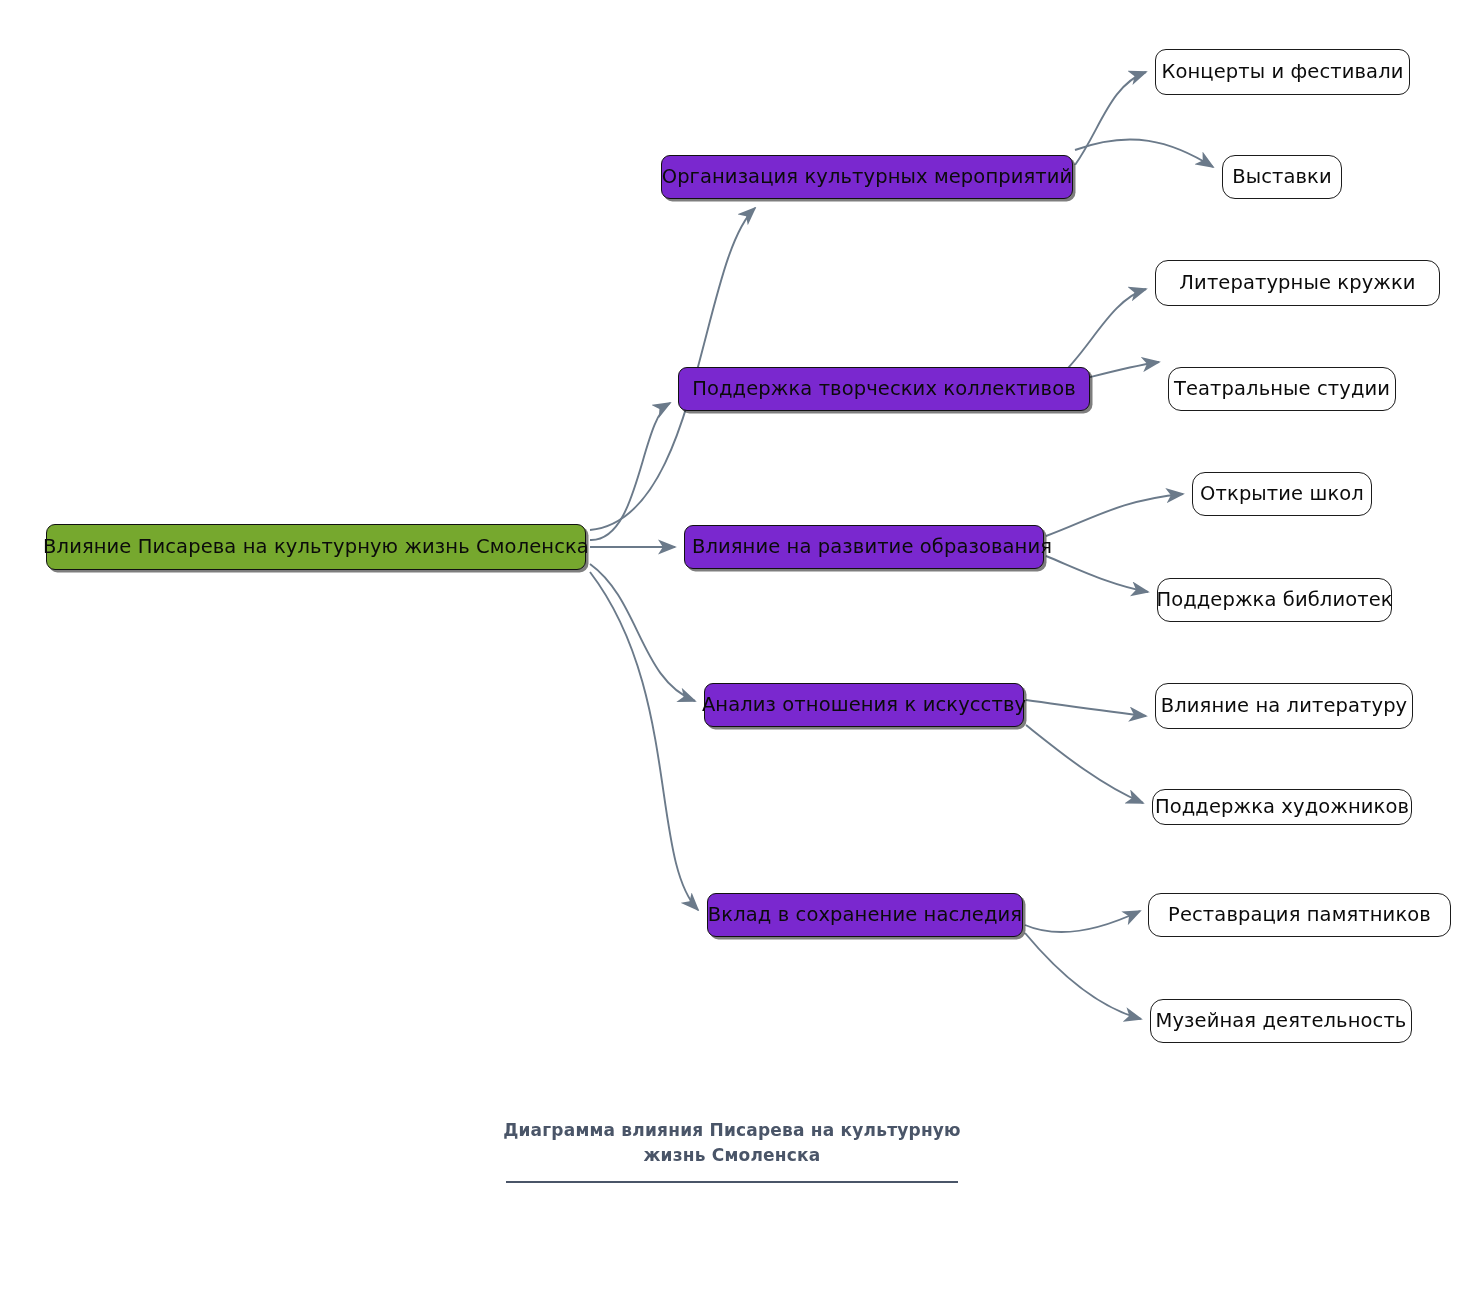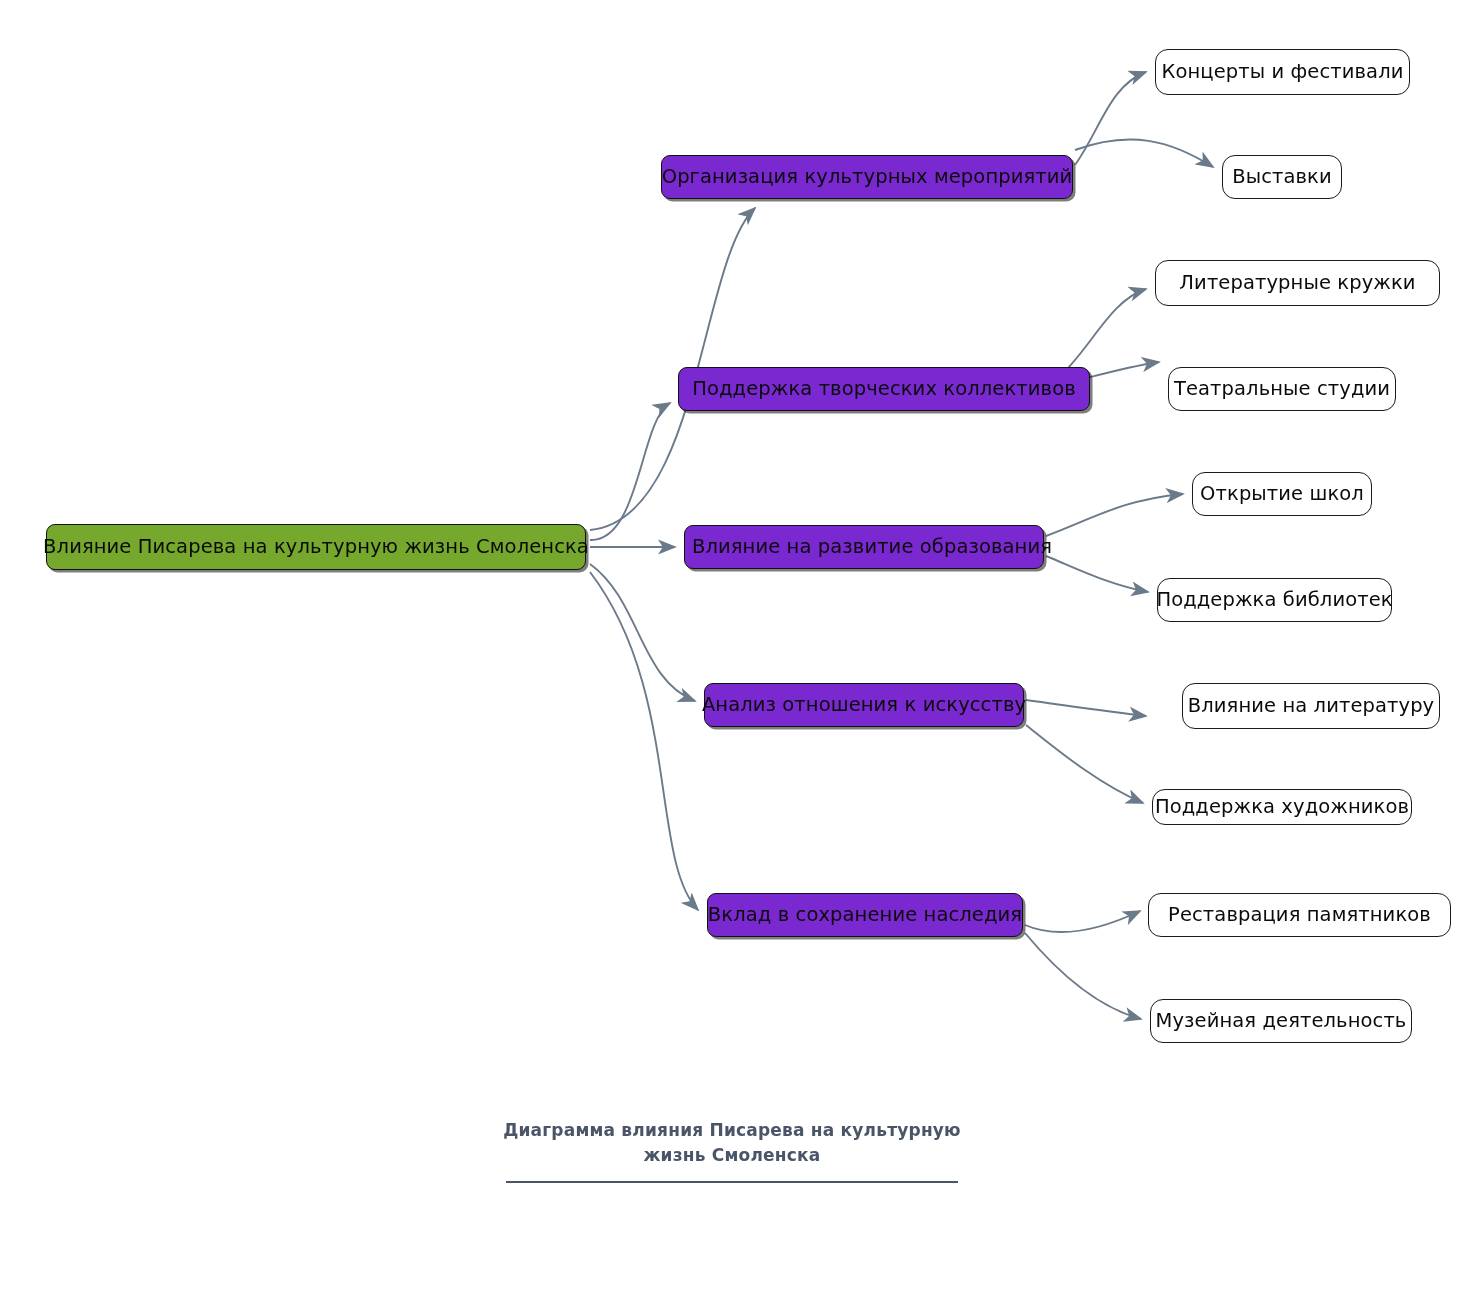--- a/index.html
+++ b/index.html
@@ -116,21 +116,21 @@
       </g>
   </svg>
 
   <div id="nodes-layer">
       <div class="node node-root" style="left: 46px; top: 524px; width: 540px; height: 46px; background: rgb(118, 168, 46);">
         <span>Влияние Писарева на культурную жизнь Смоленска</span>
       </div>
       <div class="node node-branch" style="left: 661px; top: 155px; width: 412px; height: 44px; background: rgb(122, 40, 207);">
         <span>Организация культурных мероприятий</span>
       </div>
-      <div class="node node-leaf" style="left: 1155px; top: 49px; width: 255px; height: 46px;">
+      <div class="node node-leaf" style="left: 1155px; top: 49px; width: 255px; height: 46px; border-radius: 11px;">
         <span>Концерты и фестивали</span>
       </div>
       <div class="node node-leaf" style="left: 1222px; top: 155px; width: 120px; height: 44px;">
         <span>Выставки</span>
       </div>
       <div class="node node-branch" style="left: 678px; top: 367px; width: 412px; height: 44px; background: rgb(122, 40, 207);">
         <span>Поддержка творческих коллективов</span>
       </div>
       <div class="node node-leaf" style="left: 1155px; top: 260px; width: 285px; height: 46px;">
         <span>Литературные кружки</span>
@@ -143,21 +143,21 @@
       </div>
       <div class="node node-leaf" style="left: 1192px; top: 472px; width: 180px; height: 44px;">
         <span>Открытие школ</span>
       </div>
       <div class="node node-leaf" style="left: 1157px; top: 578px; width: 235px; height: 44px;">
         <span>Поддержка библиотек</span>
       </div>
       <div class="node node-branch" style="left: 704px; top: 683px; width: 320px; height: 44px; background: rgb(122, 40, 207);">
         <span>Анализ отношения к искусству</span>
       </div>
-      <div class="node node-leaf" style="left: 1155px; top: 683px; width: 258px; height: 46px; margin-left: 27px;">
+      <div class="node node-leaf" style="left: 1155px; top: 683px; width: 258px; height: 46px;">
         <span>Влияние на литературу</span>
       </div>
       <div class="node node-leaf" style="left: 1152px; top: 789px; width: 260px; height: 36px;">
         <span>Поддержка художников</span>
       </div>
       <div class="node node-branch" style="left: 707px; top: 893px; width: 316px; height: 44px; background: rgb(122, 40, 207);">
         <span>Вклад в сохранение наследия</span>
       </div>
       <div class="node node-leaf" style="left: 1148px; top: 893px; width: 303px; height: 44px;">
         <span>Реставрация памятников</span>

